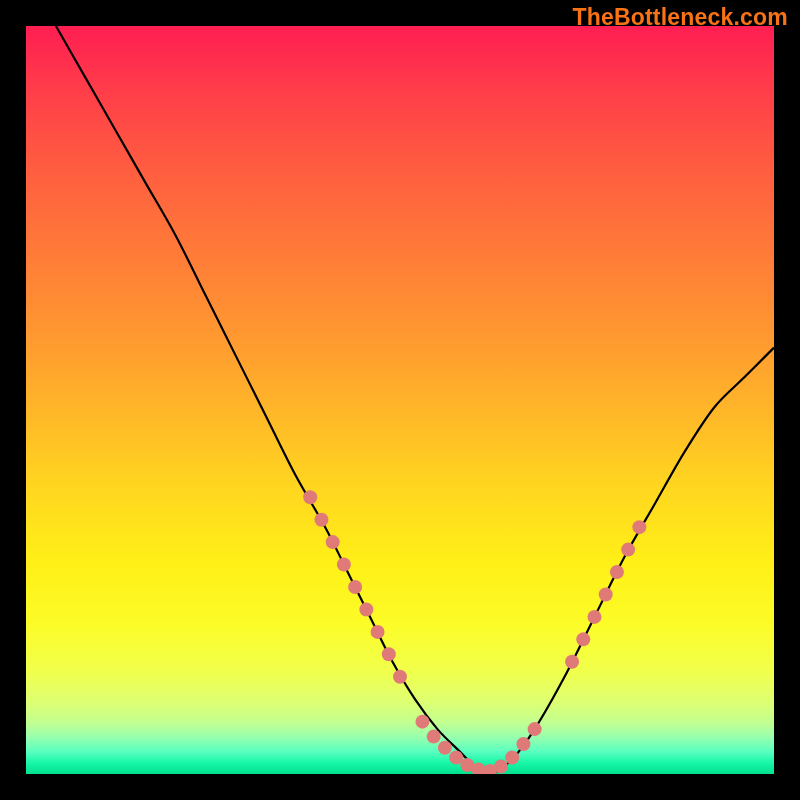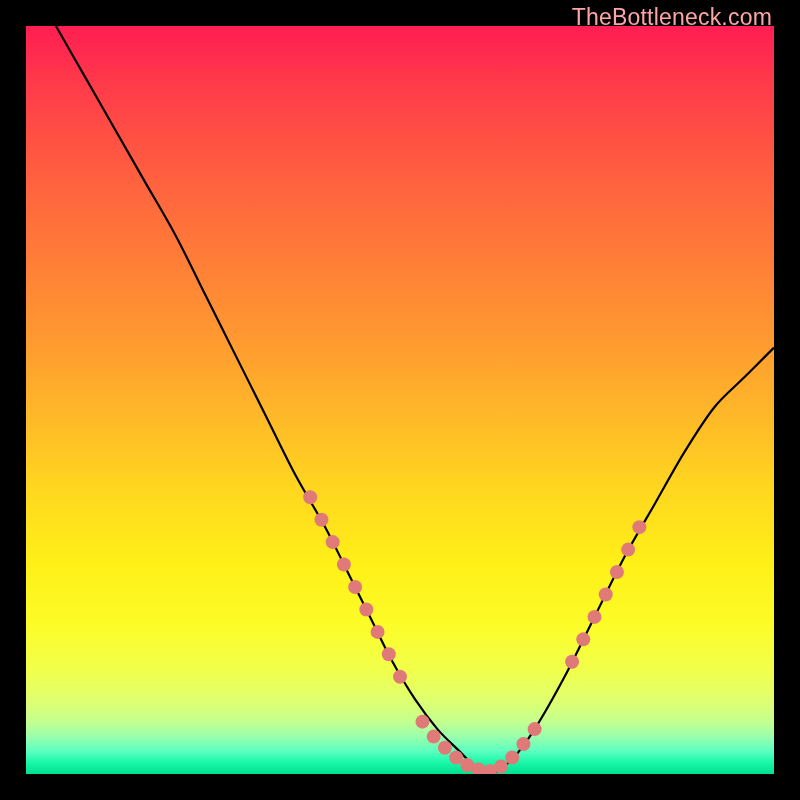--- a/index.html
+++ b/index.html
@@ -57,24 +57,24 @@
     position: absolute;
     left: 0;
     top: 0;
     width: 748px;
     height: 748px;
     pointer-events: none;
   }
   .watermark {
     position: absolute;
     top: 4px;
-    right: 28px;
-    color: #fca5a5;
+    right: 12px;
+    color: #f97316;
     font-size: 23px;
-    font-weight: 400;
+    font-weight: 700;
     letter-spacing: 0.2px;
     user-select: none;
   }
 </style>
 </head>
 <body>
 
 <div class="frame"></div>
 
 <div class="plot-area">

